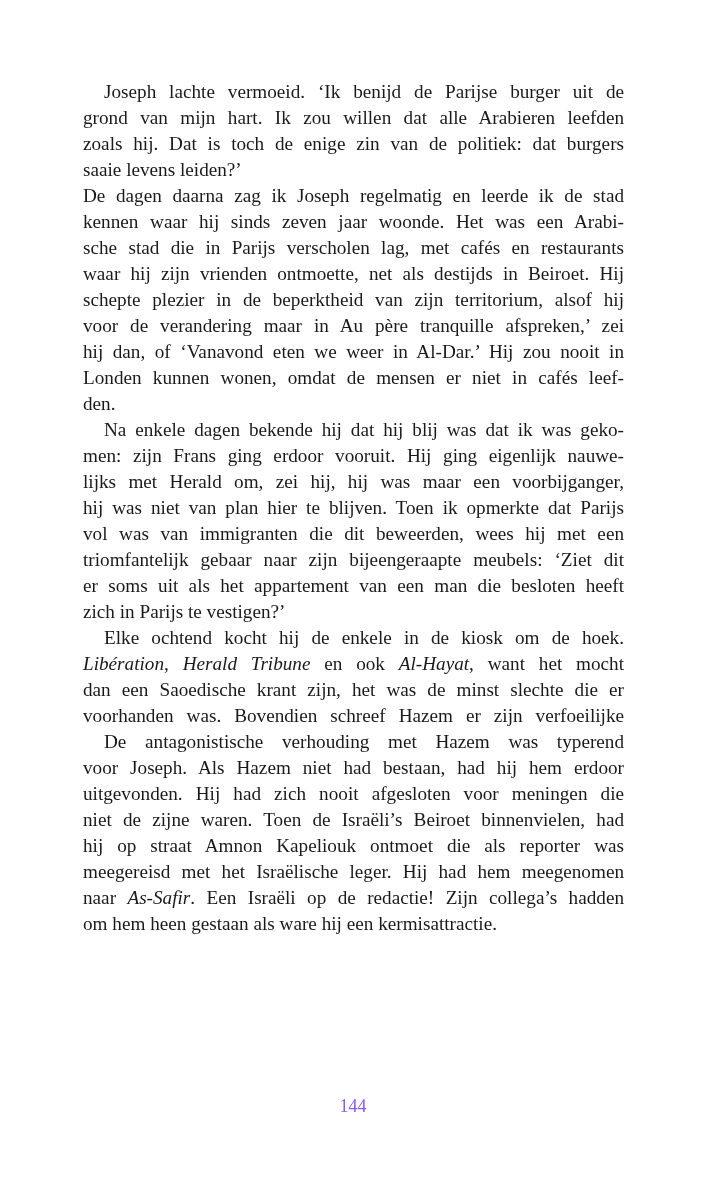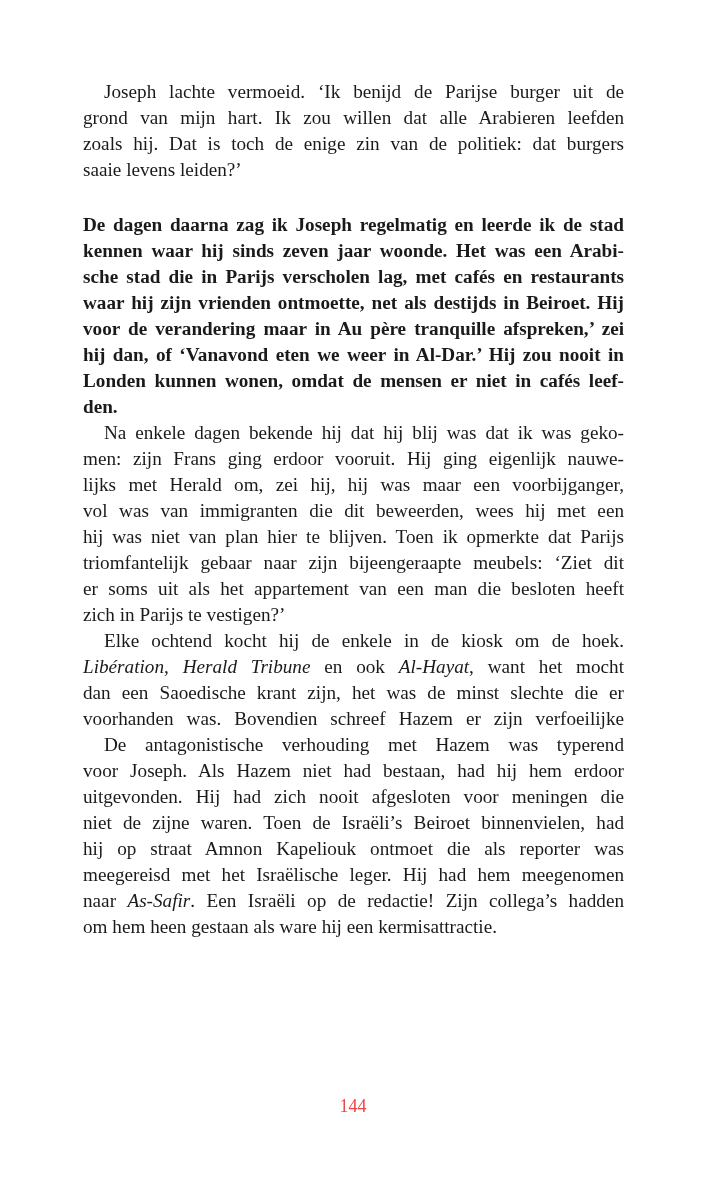--- a/index.html
+++ b/index.html
@@ -24,22 +24,20 @@
     .text-block {
       position: absolute;
       left: 83px;
       top: 79px;
       width: 541px;
     }
     .para {
       margin: 0;
     }
     .para.spaced {
-      margin-top: 29px;
-      font-weight: bold;
     }
     .line {
       display: block;
       height: 26px;
       line-height: 26px;
       font-size: 19.2px;
       text-align: justify;
       text-align-last: justify;
       white-space: nowrap;
       overflow: visible;
@@ -59,21 +57,21 @@
     .justify-wrap.last { text-align-last: left; }
     em { }
     .page-number {
       position: absolute;
       left: 0;
       width: 706px;
       top: 1094px;
       text-align: center;
       font-size: 18px;
       line-height: 24px;
-      color: #ef4444;
+      color: #8b5cf6;
     }
   </style>
 </head>
 <body>
 
 <div class="page">
   <div class="text-block" id="text-block">
       <div class="para">
         <span class="line indent">
           <span class="justify-wrap">Joseph lachte vermoeid. ‘Ik benijd de Parijse burger uit de</span>
@@ -95,20 +93,23 @@
         <span class="line">
           <span class="justify-wrap">kennen waar hij sinds zeven jaar woonde. Het was een Arabi-</span>
         </span>
         <span class="line">
           <span class="justify-wrap">sche stad die in Parijs verscholen lag, met cafés en restaurants</span>
         </span>
         <span class="line">
           <span class="justify-wrap">waar hij zijn vrienden ontmoette, net als destijds in Beiroet. Hij</span>
         </span>
         <span class="line">
+          <span class="justify-wrap">schepte plezier in de beperktheid van zijn territorium, alsof hij</span>
+        </span>
+        <span class="line">
           <span class="justify-wrap">voor de verandering maar in Au père tranquille afspreken,’ zei</span>
         </span>
         <span class="line">
           <span class="justify-wrap">hij dan, of ‘Vanavond eten we weer in Al-Dar.’ Hij zou nooit in</span>
         </span>
         <span class="line">
           <span class="justify-wrap">Londen kunnen wonen, omdat de mensen er niet in cafés leef-</span>
         </span>
         <span class="line last">
           <span class="justify-wrap last">den.</span>
@@ -118,24 +119,24 @@
         <span class="line indent">
           <span class="justify-wrap">Na enkele dagen bekende hij dat hij blij was dat ik was geko-</span>
         </span>
         <span class="line">
           <span class="justify-wrap">men: zijn Frans ging erdoor vooruit. Hij ging eigenlijk nauwe-</span>
         </span>
         <span class="line">
           <span class="justify-wrap">lijks met Herald om, zei hij, hij was maar een voorbijganger,</span>
         </span>
         <span class="line">
-          <span class="justify-wrap">vol was van immigranten die dit beweerden, wees hij met een</span>
+          <span class="justify-wrap">hij was niet van plan hier te blijven. Toen ik opmerkte dat Parijs</span>
         </span>
         <span class="line">
-          <span class="justify-wrap">hij was niet van plan hier te blijven. Toen ik opmerkte dat Parijs</span>
+          <span class="justify-wrap">vol was van immigranten die dit beweerden, wees hij met een</span>
         </span>
         <span class="line">
           <span class="justify-wrap">triomfantelijk gebaar naar zijn bijeengeraapte meubels: ‘Ziet dit</span>
         </span>
         <span class="line">
           <span class="justify-wrap">er soms uit als het appartement van een man die besloten heeft</span>
         </span>
         <span class="line last">
           <span class="justify-wrap last">zich in Parijs te vestigen?’</span>
         </span>

